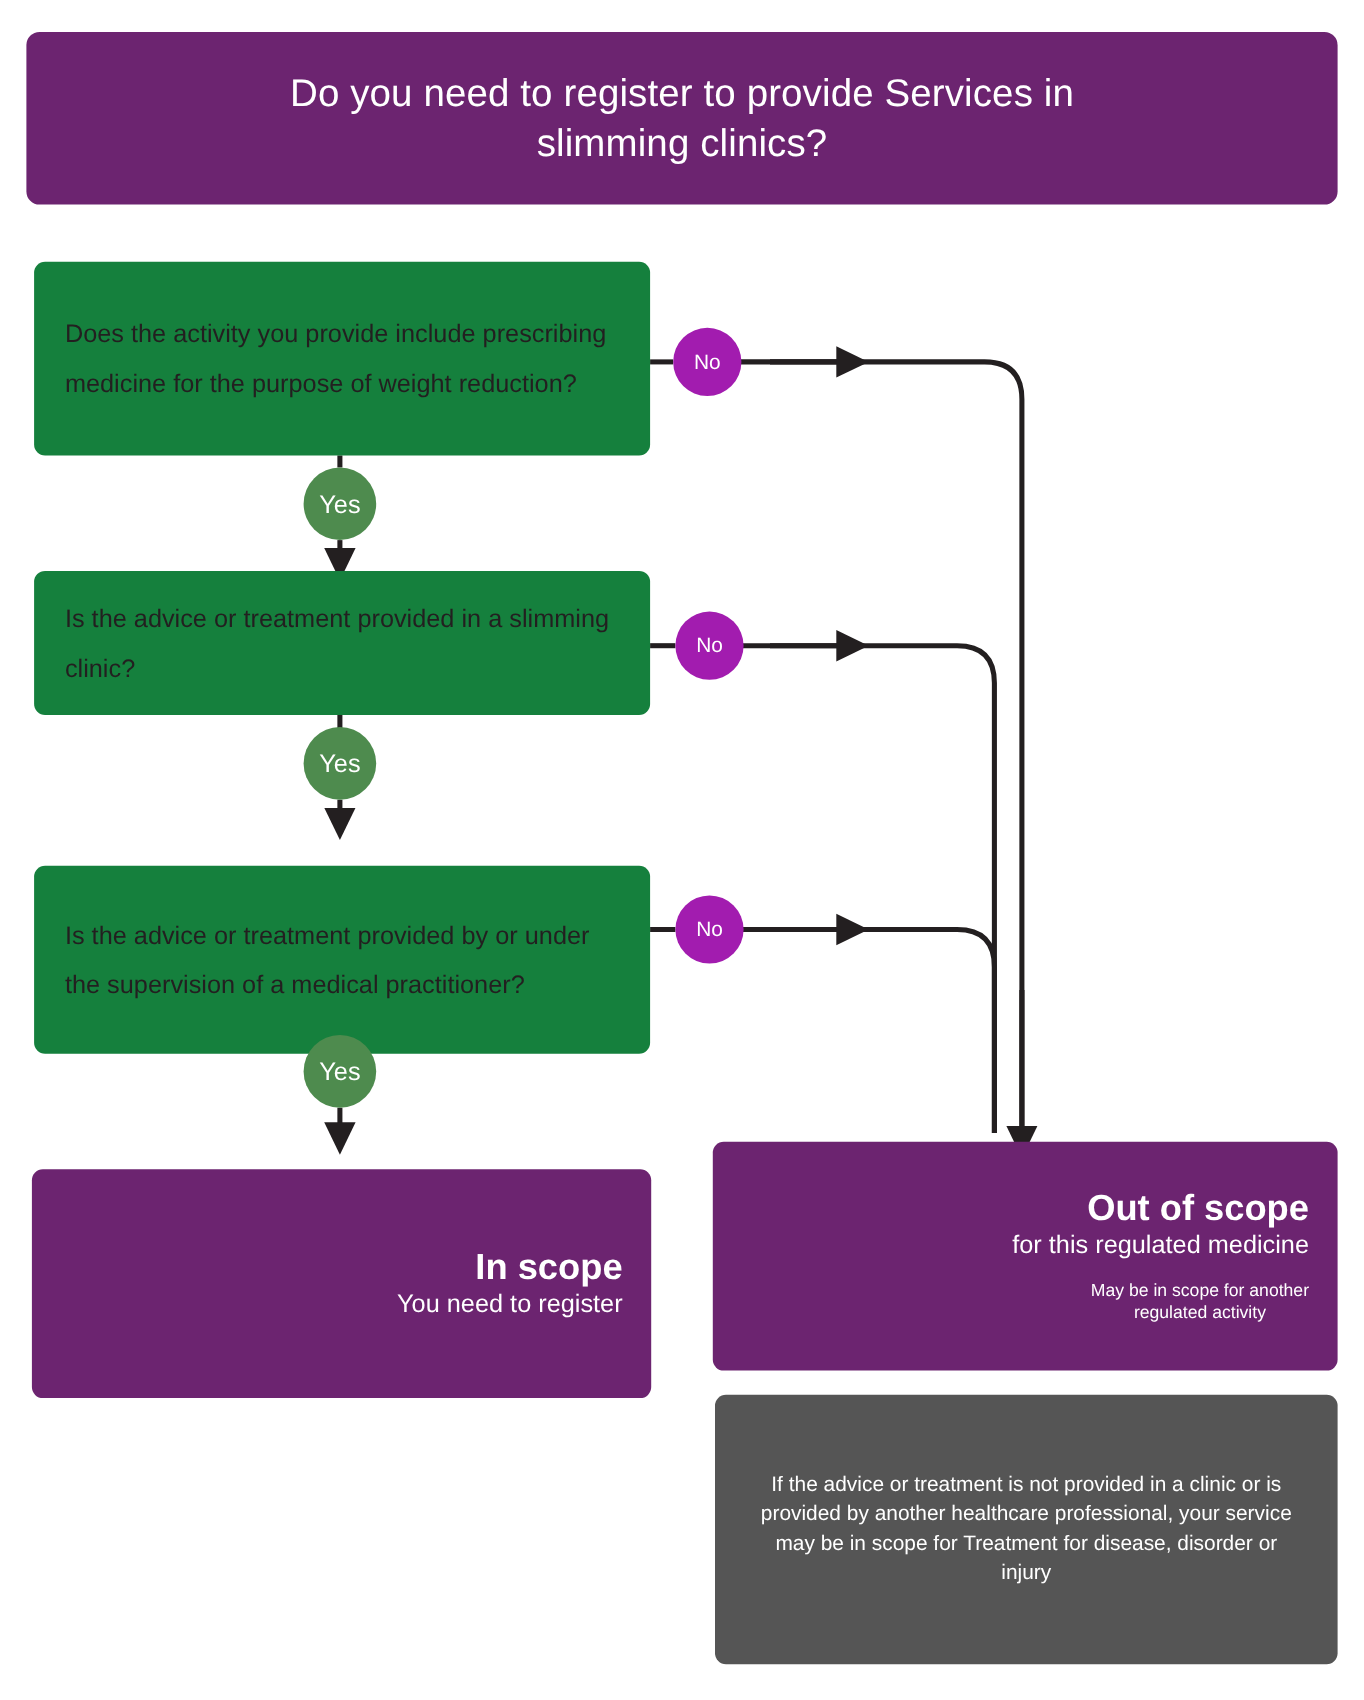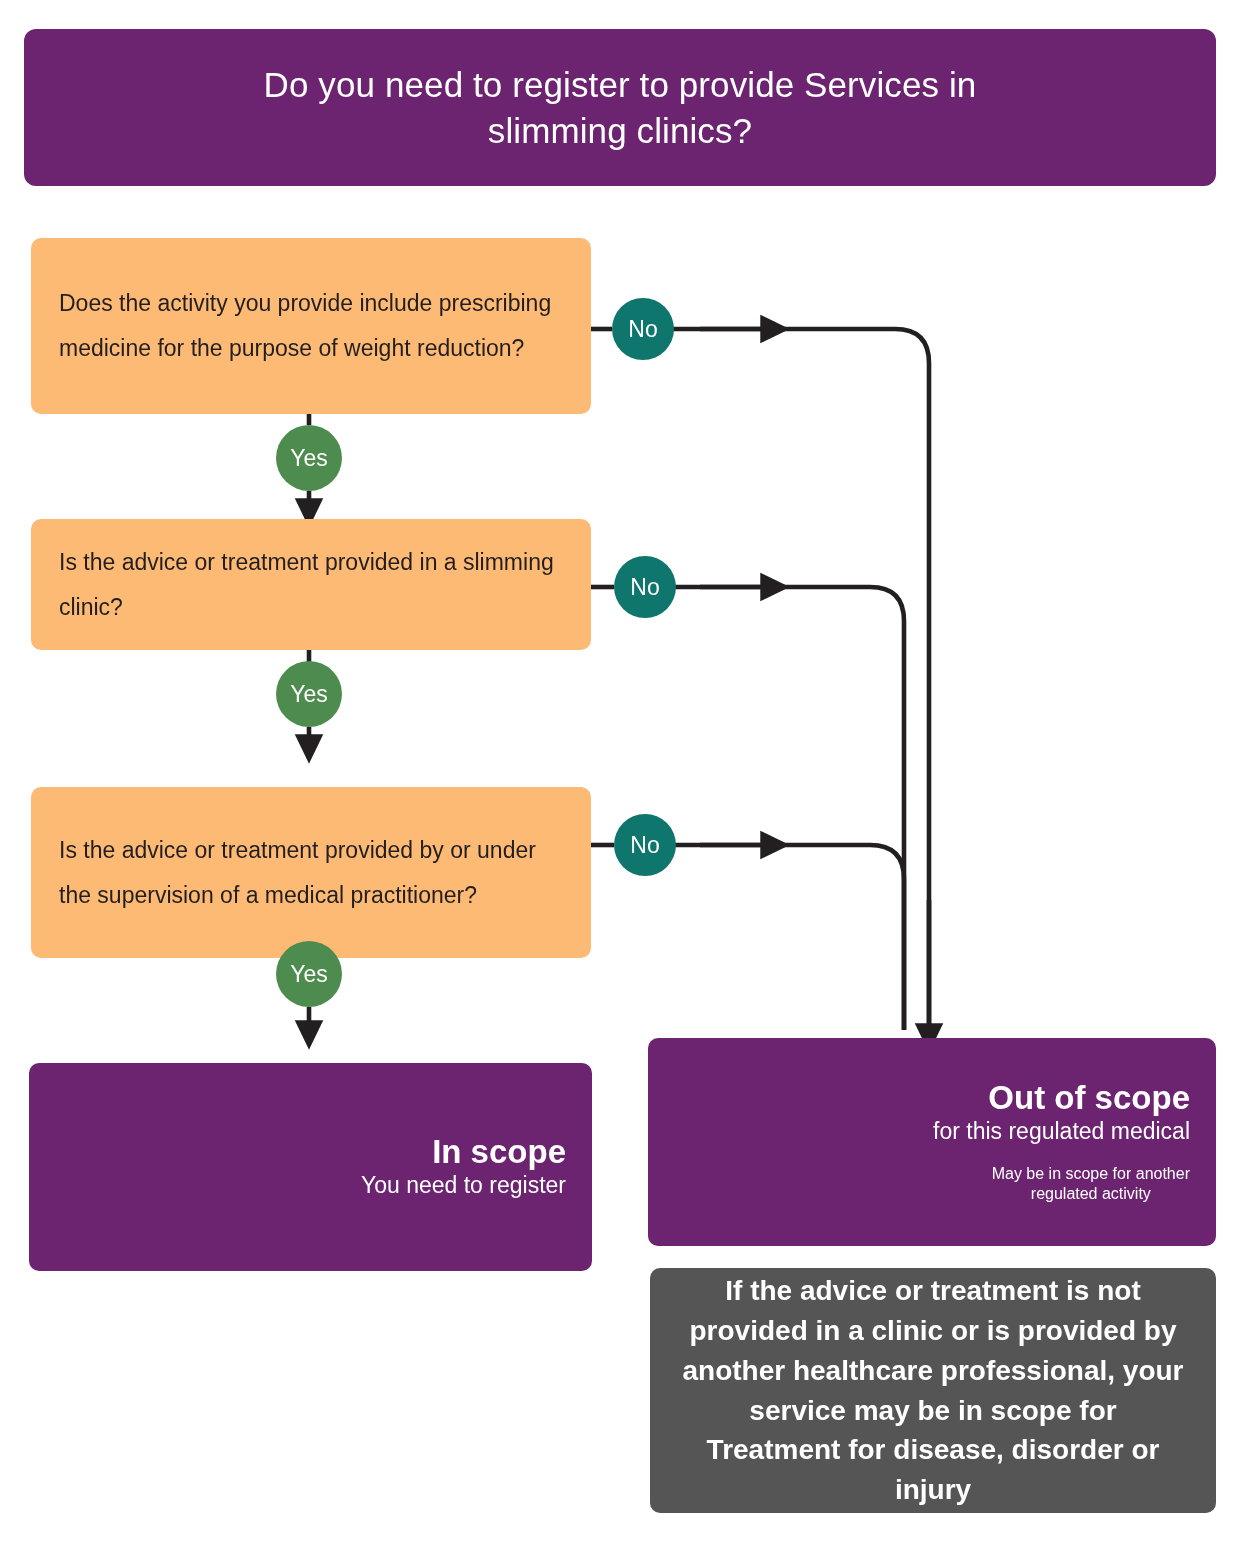--- a/index.html
+++ b/index.html
@@ -50,21 +50,21 @@
     padding: 0 60px;
   }
   .title-banner .title-text {
     font-size: 35px;
     line-height: 1.30;
     font-weight: 400;
     letter-spacing: 0.1px;
   }
 
   .question {
-    background: #fdba74;
+    background: #15803d;
     color: #231F20;
     display: flex;
     align-items: center;
     padding: 0 28px;
   }
   .question .q-text {
     font-size: 23px;
     line-height: 1.95;
     font-weight: 400;
   }
@@ -99,23 +99,23 @@
   .note {
     background: #555555;
     color: #ffffff;
     display: flex;
     align-items: center;
     justify-content: center;
     text-align: center;
     padding: 0 30px;
   }
   .note .note-text {
-    font-size: 28px;
+    font-size: 19px;
     line-height: 1.42;
-    font-weight: 700;
+    font-weight: 400;
   }
 
   
   .badge {
     position: absolute;
     border-radius: 50%;
     display: flex;
     align-items: center;
     justify-content: center;
     color: #ffffff;
@@ -125,22 +125,22 @@
   .badge span { line-height: 1; }
   .badge-yes {
     width: 66px;
     height: 66px;
     background: #4E8B4E;
     font-size: 23px;
   }
   .badge-no {
     width: 62px;
     height: 62px;
-    background: #0f766e;
-    font-size: 23px;
+    background: #a21caf;
+    font-size: 19px;
   }
 </style>
 </head>
 <body>
 
 <div id="page">
 
   <svg id="connectors" viewBox="0 0 1240 1545" width="1240" height="1545" aria-hidden="true">
     <defs>
       <marker id="arrowhead" markerWidth="7" markerHeight="7" refX="3.2" refY="3.5" orient="auto" markerUnits="strokeWidth">
@@ -225,21 +225,21 @@
     <span>Yes</span>
   </div>
 
   <div class="node outcome" style="left:29px; top:1038px; width:563px; height:208px;margin-top:25px;">
     <div class="big">In scope</div>
     <div class="small">You need to register</div>
   </div>
 
   <div class="node outcome" style="left:648px; top:1038px; width:568px; height:208px;">
     <div class="big">Out of scope</div>
-    <div class="small">for this regulated medical</div>
+    <div class="small">for this regulated medicine</div>
     <div class="sub-block">
       <span>May be in scope for another</span><br>
       <span>regulated activity</span>
     </div>
   </div>
 
   <div class="node note" style="left:650px; top:1268px; width:566px; height:245px;">
     <div class="note-text">If the advice or treatment is not provided in a clinic or is provided by another healthcare professional, your service may be in scope for Treatment for disease, disorder or injury</div>
   </div>
 

